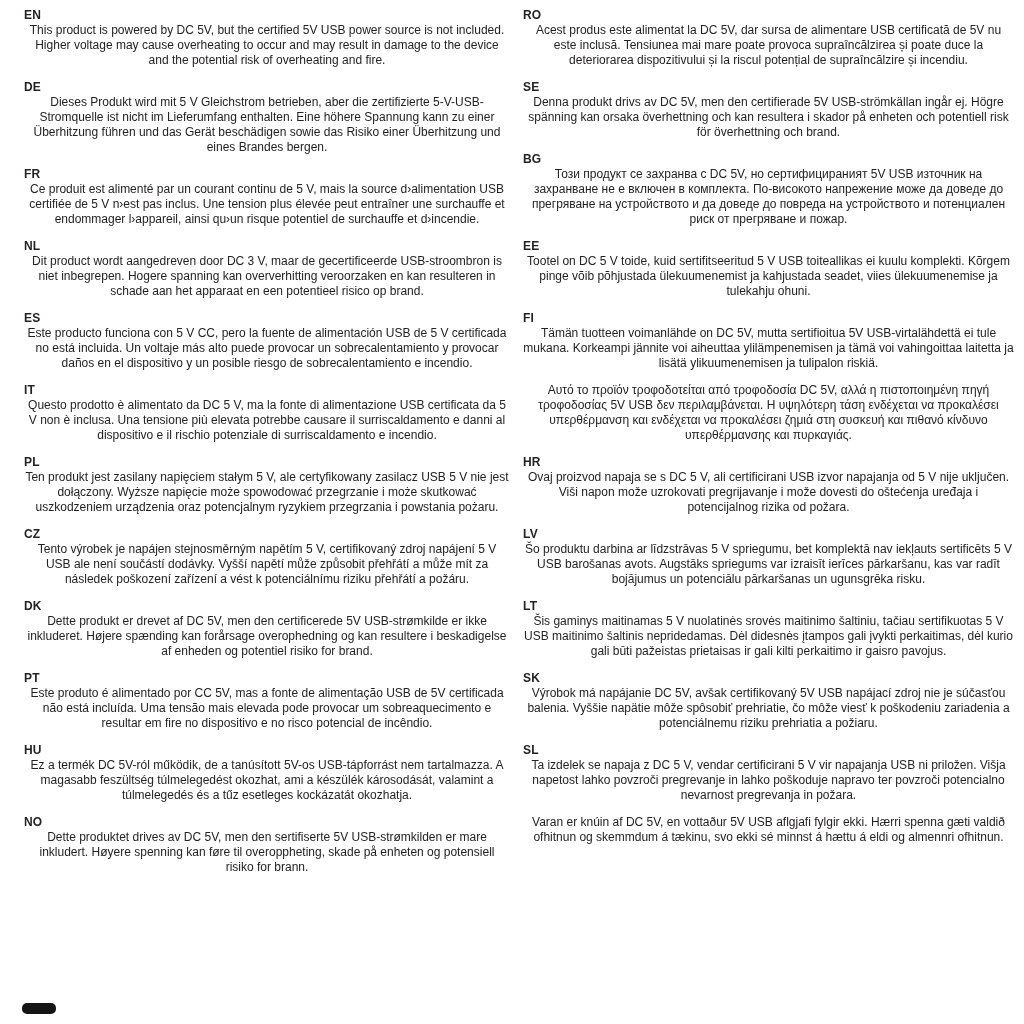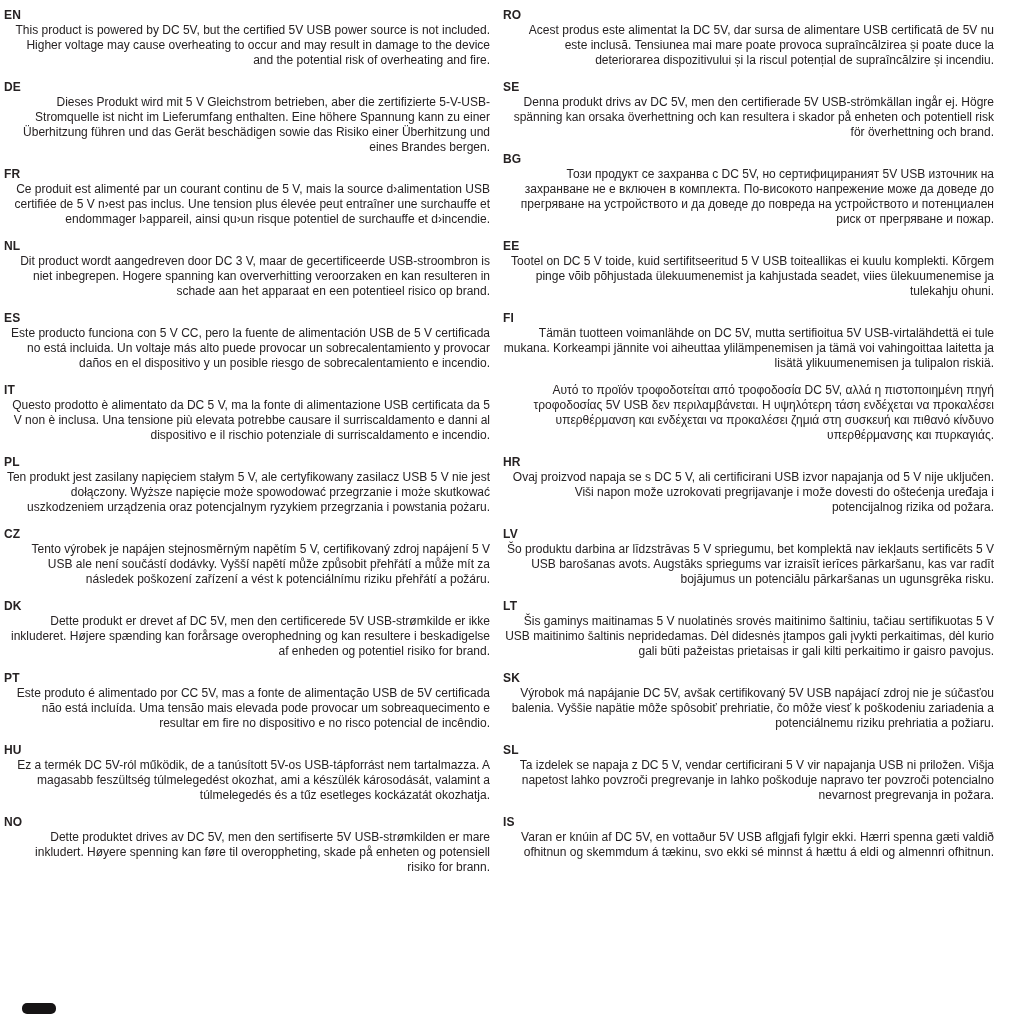--- a/index.html
+++ b/index.html
@@ -8,36 +8,36 @@
     width: 1024px;
     height: 1024px;
     overflow: hidden;
     font-family: "Liberation Sans", sans-serif;
     color: #262223;
     position: relative;
   }
   .page {
     display: flex;
     gap: 13px;
-    padding: 8px 14px 0 4px;
+    padding: 8px 14px 0 24px;
   }
   .col { flex: 0 0 auto; }
   .col-left  { width: 486px; }
   .col-right { width: 491px; }
   .lang { margin-bottom: 12px; }
   .code {
     font-size: 12px;
     line-height: 15px;
     font-weight: 700;
     letter-spacing: 0.2px;
   }
   .text {
     font-size: 12px;
     line-height: 15px;
-    text-align: right;
+    text-align: center;
   }
   .artifact {
     position: absolute;
     left: 22px;
     top: 1003px;
     width: 34px;
     height: 11px;
     background: #161415;
     border-radius: 5px;
   }
@@ -136,20 +136,19 @@
     </section>
     <section class="lang">
       <h2 class="code">SK</h2>
       <p class="text">Výrobok má napájanie DC 5V, avšak certifikovaný 5V USB napájací zdroj nie je súčasťou balenia. Vyššie napätie môže spôsobiť prehriatie, čo môže viesť k poškodeniu zariadenia a potenciálnemu riziku prehriatia a požiaru.</p>
     </section>
     <section class="lang">
       <h2 class="code">SL</h2>
       <p class="text">Ta izdelek se napaja z DC 5 V, vendar certificirani 5 V vir napajanja USB ni priložen. Višja napetost lahko povzroči pregrevanje in lahko poškoduje napravo ter povzroči potencialno nevarnost pregrevanja in požara.</p>
     </section>
     <section class="lang">
-      <h2 class="code">IS</h2>
       <p class="text">Varan er knúin af DC 5V, en vottaður 5V USB aflgjafi fylgir ekki. Hærri spenna gæti valdið ofhitnun og skemmdum á tækinu, svo ekki sé minnst á hættu á eldi og almennri ofhitnun.</p>
     </section>
   </div>
 
 </div>
 
 <div class="artifact"></div>
 
 </body></html>

